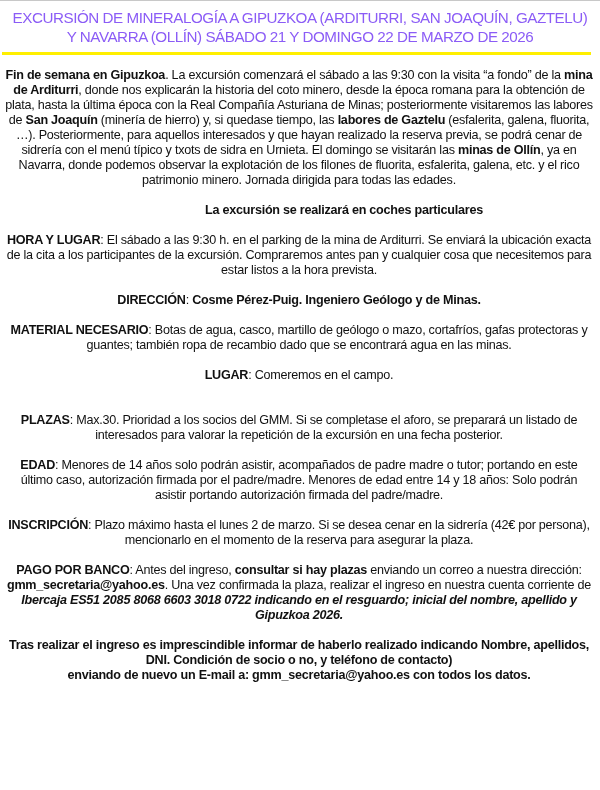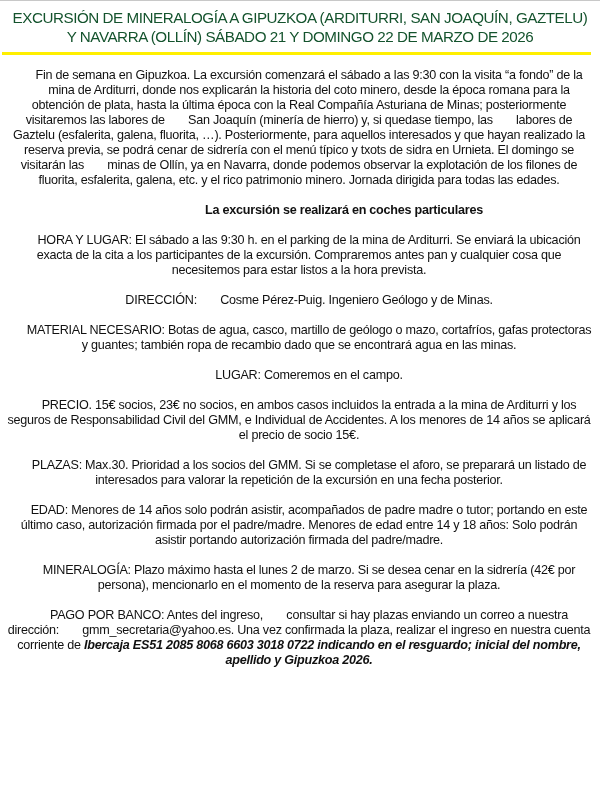--- a/index.html
+++ b/index.html
@@ -4,32 +4,32 @@
 <style>
   html, body { margin: 0; padding: 0; background: #ffffff; }
   body {
     width: 600px; height: 790px; overflow: hidden; position: relative;
     font-family: "Liberation Sans", sans-serif; color: #111;
   }
   .top-rule { position: absolute; left: 0; top: 0; width: 600px; height: 1px; background: #c8c8c8; }
   .title {
     position: absolute; left: 4px; top: 8px; width: 592px;
     text-align: center; font-size: 15.2px; line-height: 19px; letter-spacing: -0.45px;
-    color: #14532d;
+    color: #8b5cf6;
   }
   .title-rule { position: absolute; left: 2px; top: 52px; width: 589px; height: 3px; background: #ffef00; }
   .body {
     position: absolute; left: 5px; top: 68px; width: 588px;
     font-size: 12.6px; line-height: 15px; letter-spacing: -0.25px;
   }
   .body p { margin: 0; text-align: center; }
   .j { text-align: justify; }
   .gap { height: 15px; }
   .center-note { padding-left: 90px; font-weight: bold; margin: 0; }
-  b { font-weight: normal; margin-left: 20px; }
+  b { font-weight: bold; }
   .bi { font-weight: bold; font-style: italic; }
 </style>
 </head>
 <body>
 
 <div class="top-rule"></div>
 
 <div class="title">
   <div>EXCURSIÓN DE MINERALOGÍA A GIPUZKOA (ARDITURRI, SAN JOAQUÍN, GAZTELU)</div>
   <div>Y NAVARRA (OLLÍN) SÁBADO 21 Y DOMINGO 22 DE MARZO DE 2026</div>
@@ -49,33 +49,32 @@
 
   <p><b>DIRECCIÓN</b><span>: </span><b>Cosme Pérez-Puig. Ingeniero Geólogo y de Minas.</b></p>
   <div class="gap"></div>
 
   <p><b>MATERIAL NECESARIO</b><span>: Botas de agua, casco, martillo de geólogo o mazo, cortafríos, gafas protectoras y guantes; también ropa de recambio dado que se encontrará agua en las minas.</span></p>
   <div class="gap"></div>
 
   <p><b>LUGAR</b><span>: Comeremos en el campo.</span></p>
   <div class="gap"></div>
 
-  <p class="j"><b>PRECIO</b><span>. 15€ socios, 23€ no socios, en ambos casos incluidos la entrada a la mina de Arditurri y los seguros de Responsabilidad Civil del GMM, e Individual de Accidentes. A los menores de 14 años se aplicará el precio de socio 15€.</span></p>
   <div class="gap"></div>
 
   <p class="j"><b>PLAZAS</b><span>: Max.30. Prioridad a los socios del GMM. Si se completase el aforo, se preparará un listado de interesados para valorar la repetición de la excursión en una fecha posterior.</span></p>
   <div class="gap"></div>
 
   <p class="j"><b>EDAD</b><span>: Menores de 14 años solo podrán asistir, acompañados de padre madre o tutor; portando en este último caso, autorización firmada por el padre/madre. Menores de edad entre 14 y 18 años: Solo podrán asistir portando autorización firmada del padre/madre.</span></p>
   <div class="gap"></div>
 
-  <p class="j"><b>MINERALOGÍA</b><span>: Plazo máximo hasta el lunes 2 de marzo. Si se desea cenar en la sidrería (42€ por persona), mencionarlo en el momento de la reserva para asegurar la plaza.</span></p>
+  <p class="j"><b>INSCRIPCIÓN</b><span>: Plazo máximo hasta el lunes 2 de marzo. Si se desea cenar en la sidrería (42€ por persona), mencionarlo en el momento de la reserva para asegurar la plaza.</span></p>
   <div class="gap"></div>
 
   <p class="j"><b>PAGO POR BANCO</b><span>: Antes del ingreso, </span><b>consultar si hay plazas</b><span> enviando un correo a nuestra dirección: </span><b>gmm_secretaria@yahoo.es</b><span>. Una vez confirmada la plaza, realizar el ingreso en nuestra cuenta corriente de </span><span class="bi">Ibercaja ES51 2085 8068 6603 3018 0722 indicando en el resguardo; inicial del nombre, apellido y Gipuzkoa 2026.</span></p>
   <div class="gap"></div>
 
-  <p><br></p>
+  <p><b>Tras realizar el ingreso es imprescindible informar de haberlo realizado indicando Nombre, apellidos, DNI. Condición de socio o no, y teléfono de contacto)</b><br><b>enviando de nuevo un E-mail a: gmm_secretaria@yahoo.es con todos los datos.</b></p>
   <div class="gap"></div>
 
   <div class="gap"></div>
 
 </div>
 
 </body></html>

